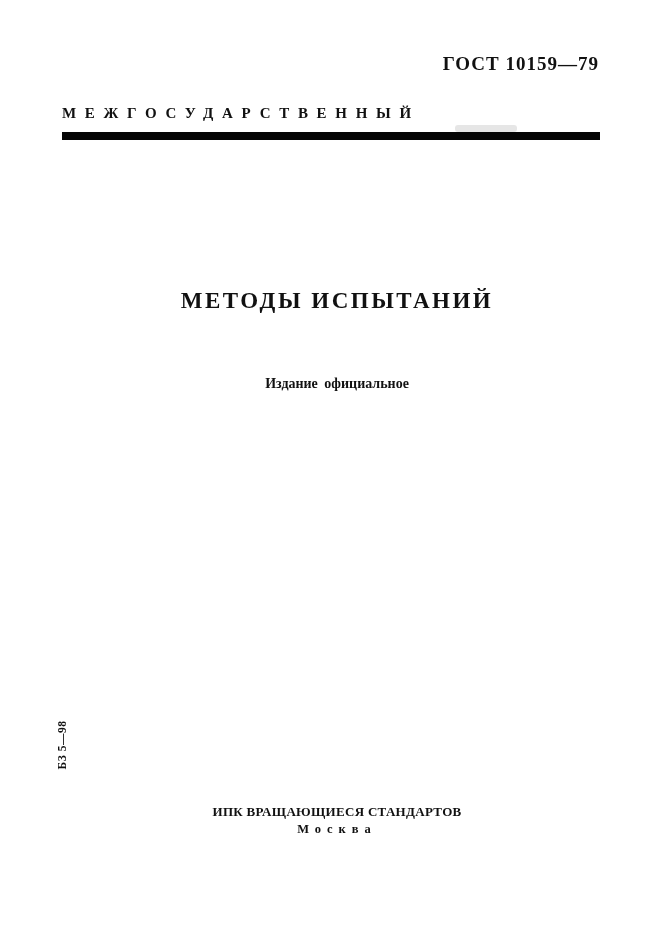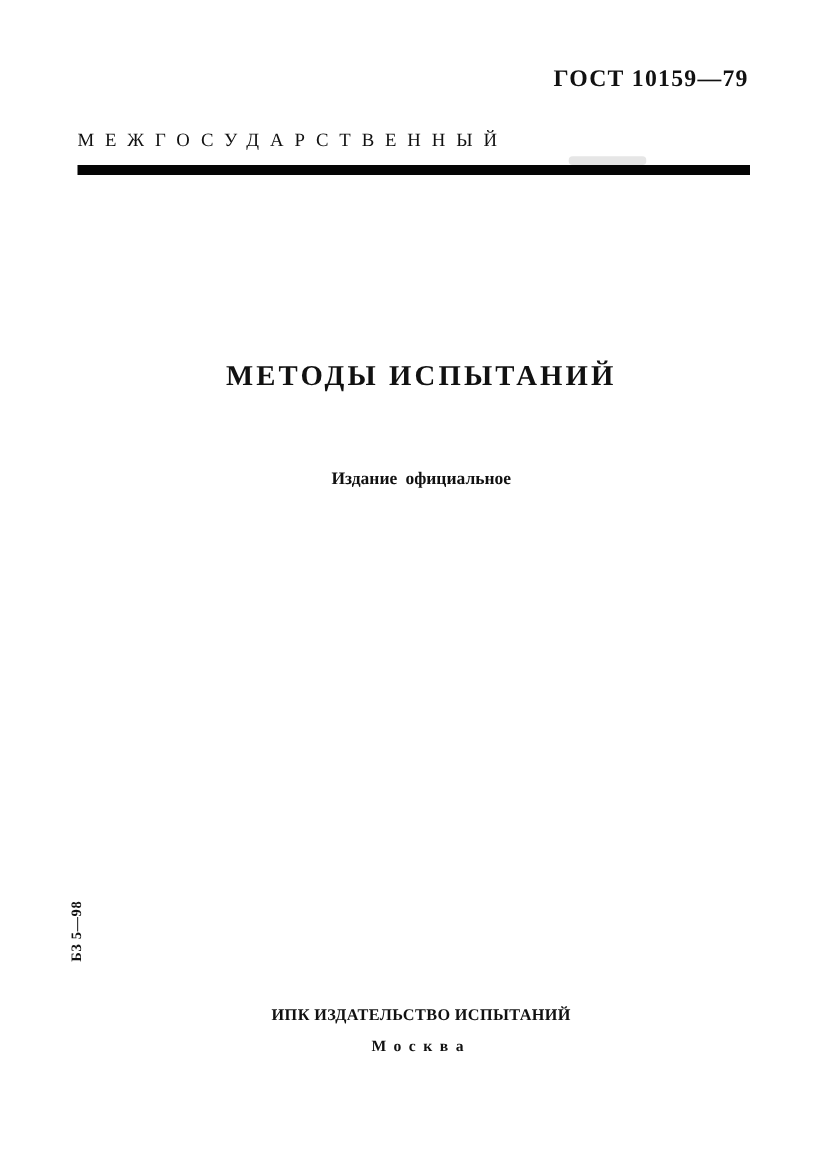--- a/index.html
+++ b/index.html
@@ -26,21 +26,21 @@
     white-space: nowrap;
   }
   .std-header {
     position: absolute;
     left: 62px;
     top: 103px;
     width: 538px;
     display: flex;
     justify-content: space-between;
     font-size: 15px;
-    font-weight: normal;
+    font-weight: bold;
     line-height: 20px;
   }
   .std-header span {
     letter-spacing: 0.58em;
     margin-right: -0.58em;
     white-space: nowrap;
   }
   .header-rule {
     position: absolute;
     left: 62px;
@@ -106,21 +106,21 @@
     top: 804px;
     width: 550px;
     text-align: center;
   }
   .footer-publisher {
     font-size: 13px;
     font-weight: bold;
     letter-spacing: 0.3px;
   }
   .footer-city {
-    margin-top: 10px;
+    margin-top: 2px;
     font-size: 12.5px;
     font-weight: bold;
     letter-spacing: 6px;
   }
 </style>
 </head>
 <body>
 
 <div class="page">
 
@@ -135,17 +135,17 @@
   <div class="header-rule"></div>
 
 
   <div class="doc-subtitle">МЕТОДЫ ИСПЫТАНИЙ</div>
 
   <div class="edition-note">Издание официальное</div>
 
   <div class="side-code">БЗ 5—98</div>
 
   <div class="footer">
-    <div class="footer-publisher">ИПК ИЗДАТЕЛЬСТВО ИСПЫТАНИЙ</div>
+    <div class="footer-publisher">ИПК ВРАЩАЮЩИЕСЯ СТАНДАРТОВ</div>
     <div class="footer-city">Москва</div>
   </div>
 
 </div>
 
 </body></html>

